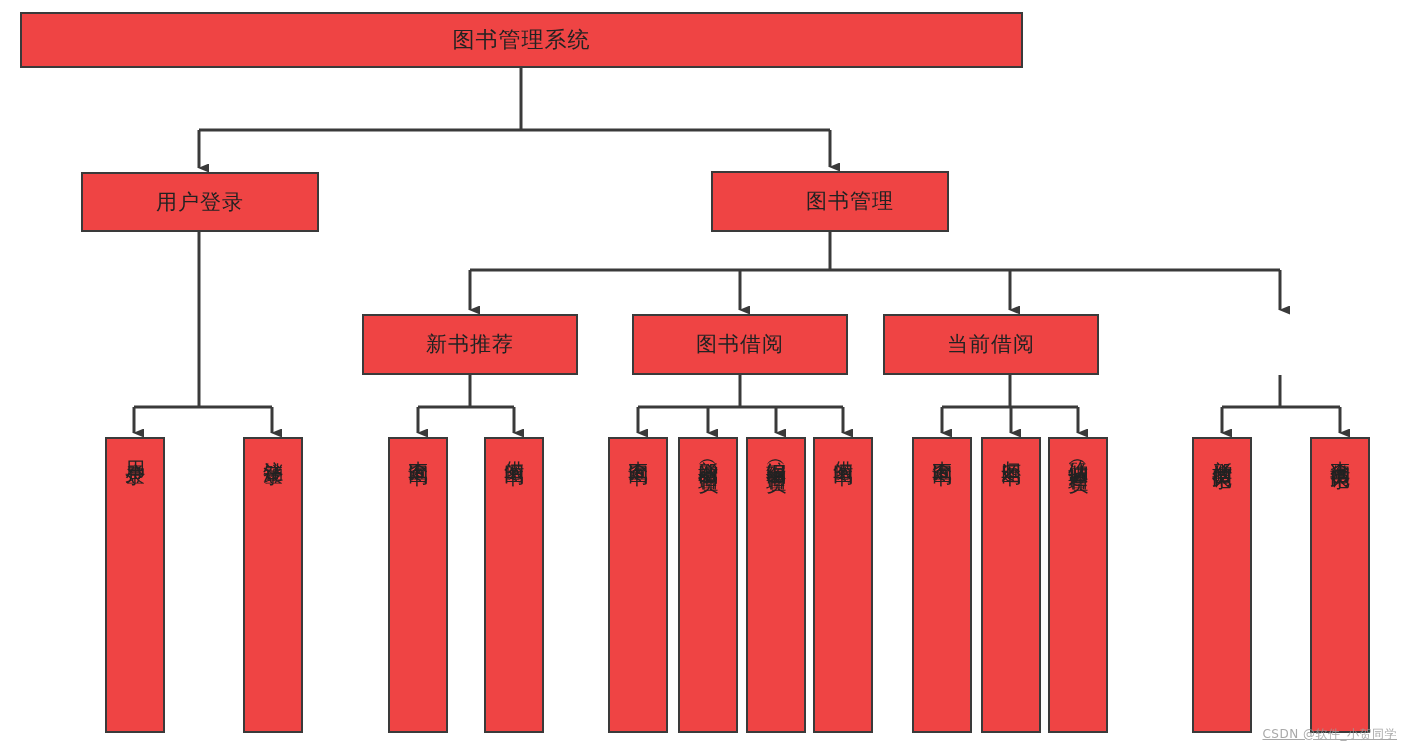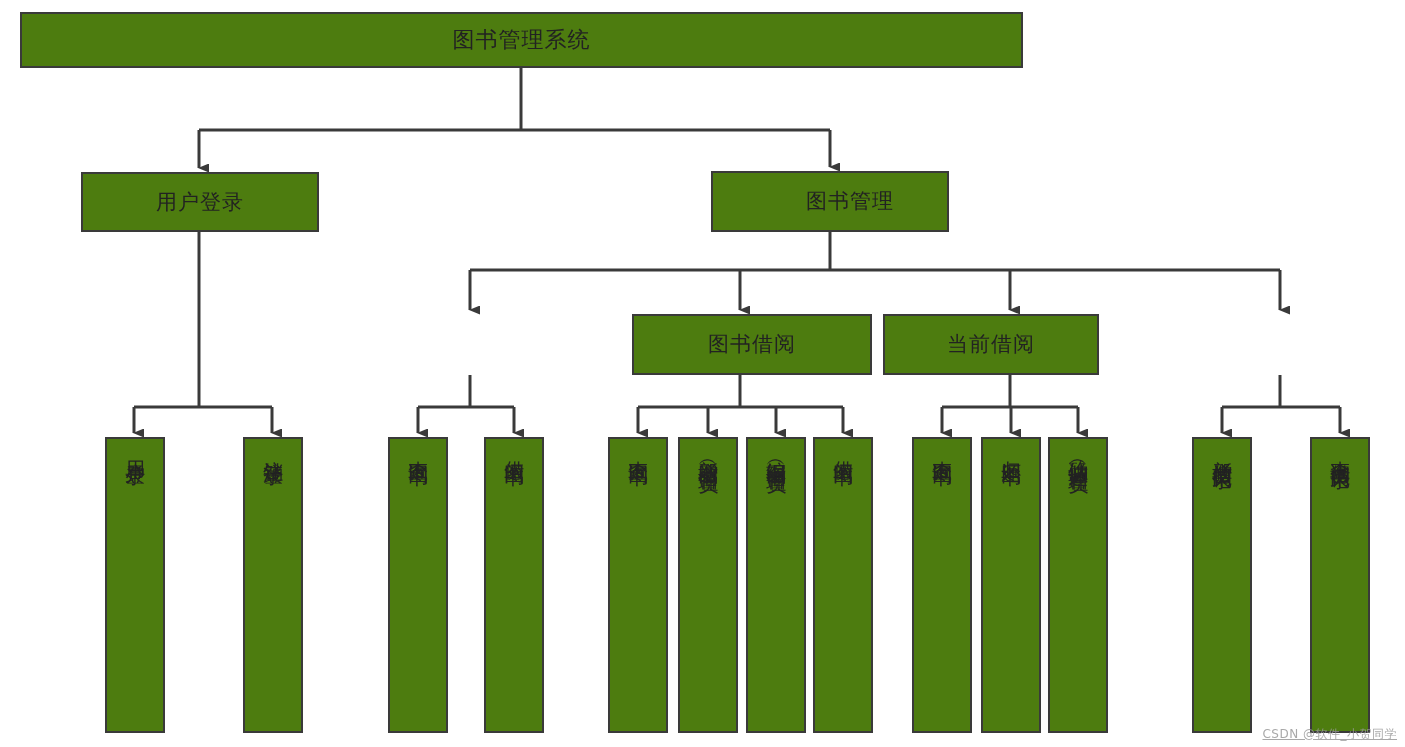--- a/index.html
+++ b/index.html
@@ -22,21 +22,21 @@
     position: absolute;
     left: 0;
     top: 0;
     width: 1405px;
     height: 747px;
   }
   .node {
     position: absolute;
     box-sizing: border-box;
     border: 2px solid #3a3a3a;
-    background: #4d7c0f;
+    background: #ef4444;
     display: flex;
     align-items: center;
     justify-content: center;
     color: #1f1f1f;
   }
   .node-label {
     font-size: 21px;
     line-height: 1.25;
     letter-spacing: 1px;
     white-space: nowrap;
@@ -132,21 +132,24 @@
     <span class="node-label">图书管理系统</span>
   </div>
 
   <div class="node level2" style="left:81px; top:172px; width:238px; height:60px;">
     <span class="node-label">用户登录</span>
   </div>
   <div class="node level2" style="left:711px; top:171px; width:238px; height:61px;padding-left:40px;">
     <span class="node-label">图书管理</span>
   </div>
 
-  <div class="node level3" style="left:632px; top:314px; width:240px; height:61px;">
+  <div class="node level3" style="left:362px; top:314px; width:216px; height:61px;">
+    <span class="node-label">新书推荐</span>
+  </div>
+  <div class="node level3" style="left:632px; top:314px; width:216px; height:61px;">
     <span class="node-label">图书借阅</span>
   </div>
   <div class="node level3" style="left:883px; top:314px; width:216px; height:61px;text-align:right;">
     <span class="node-label">当前借阅</span>
   </div>
 
   <div class="node leaf" style="left:105px; top:437px; width:60px; height:296px;">
     <span class="node-label">用户登录</span>
   </div>
   <div class="node leaf" style="left:243px; top:437px; width:60px; height:296px;">

